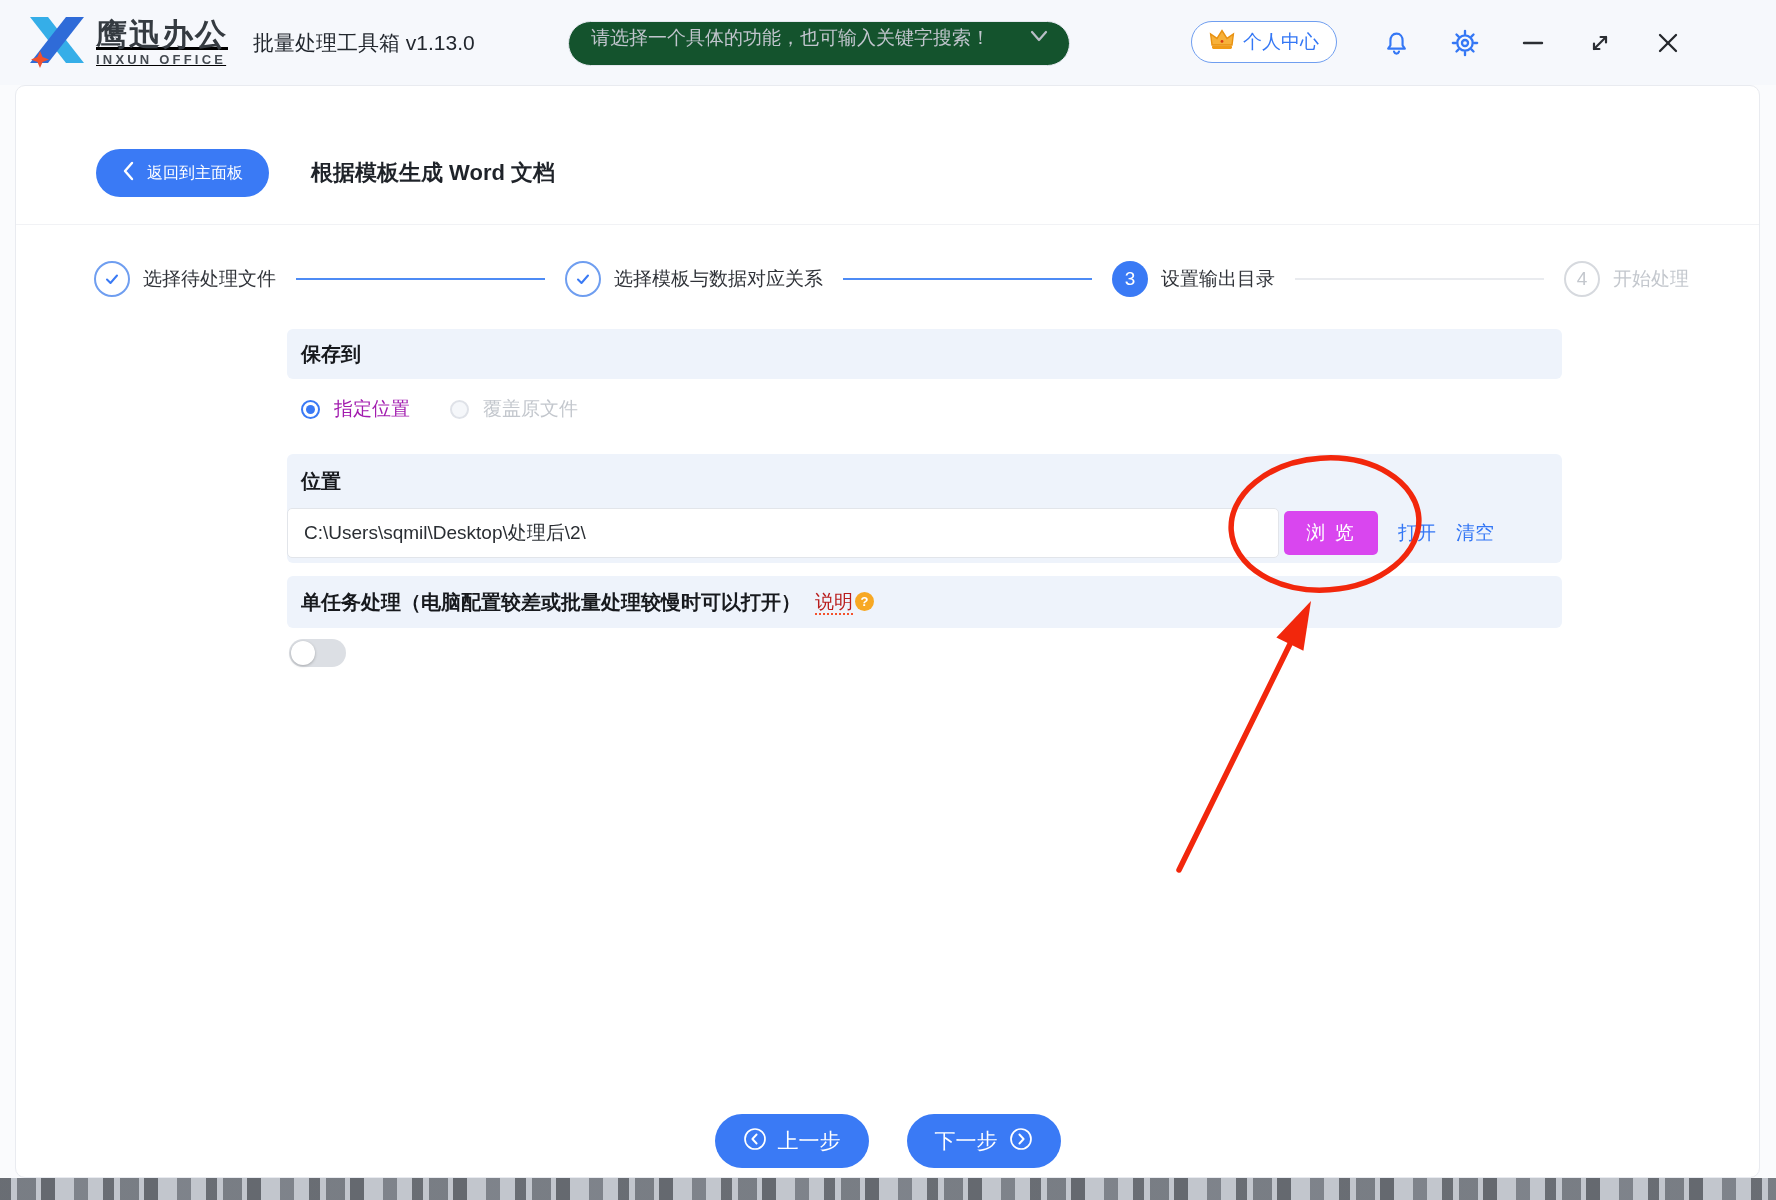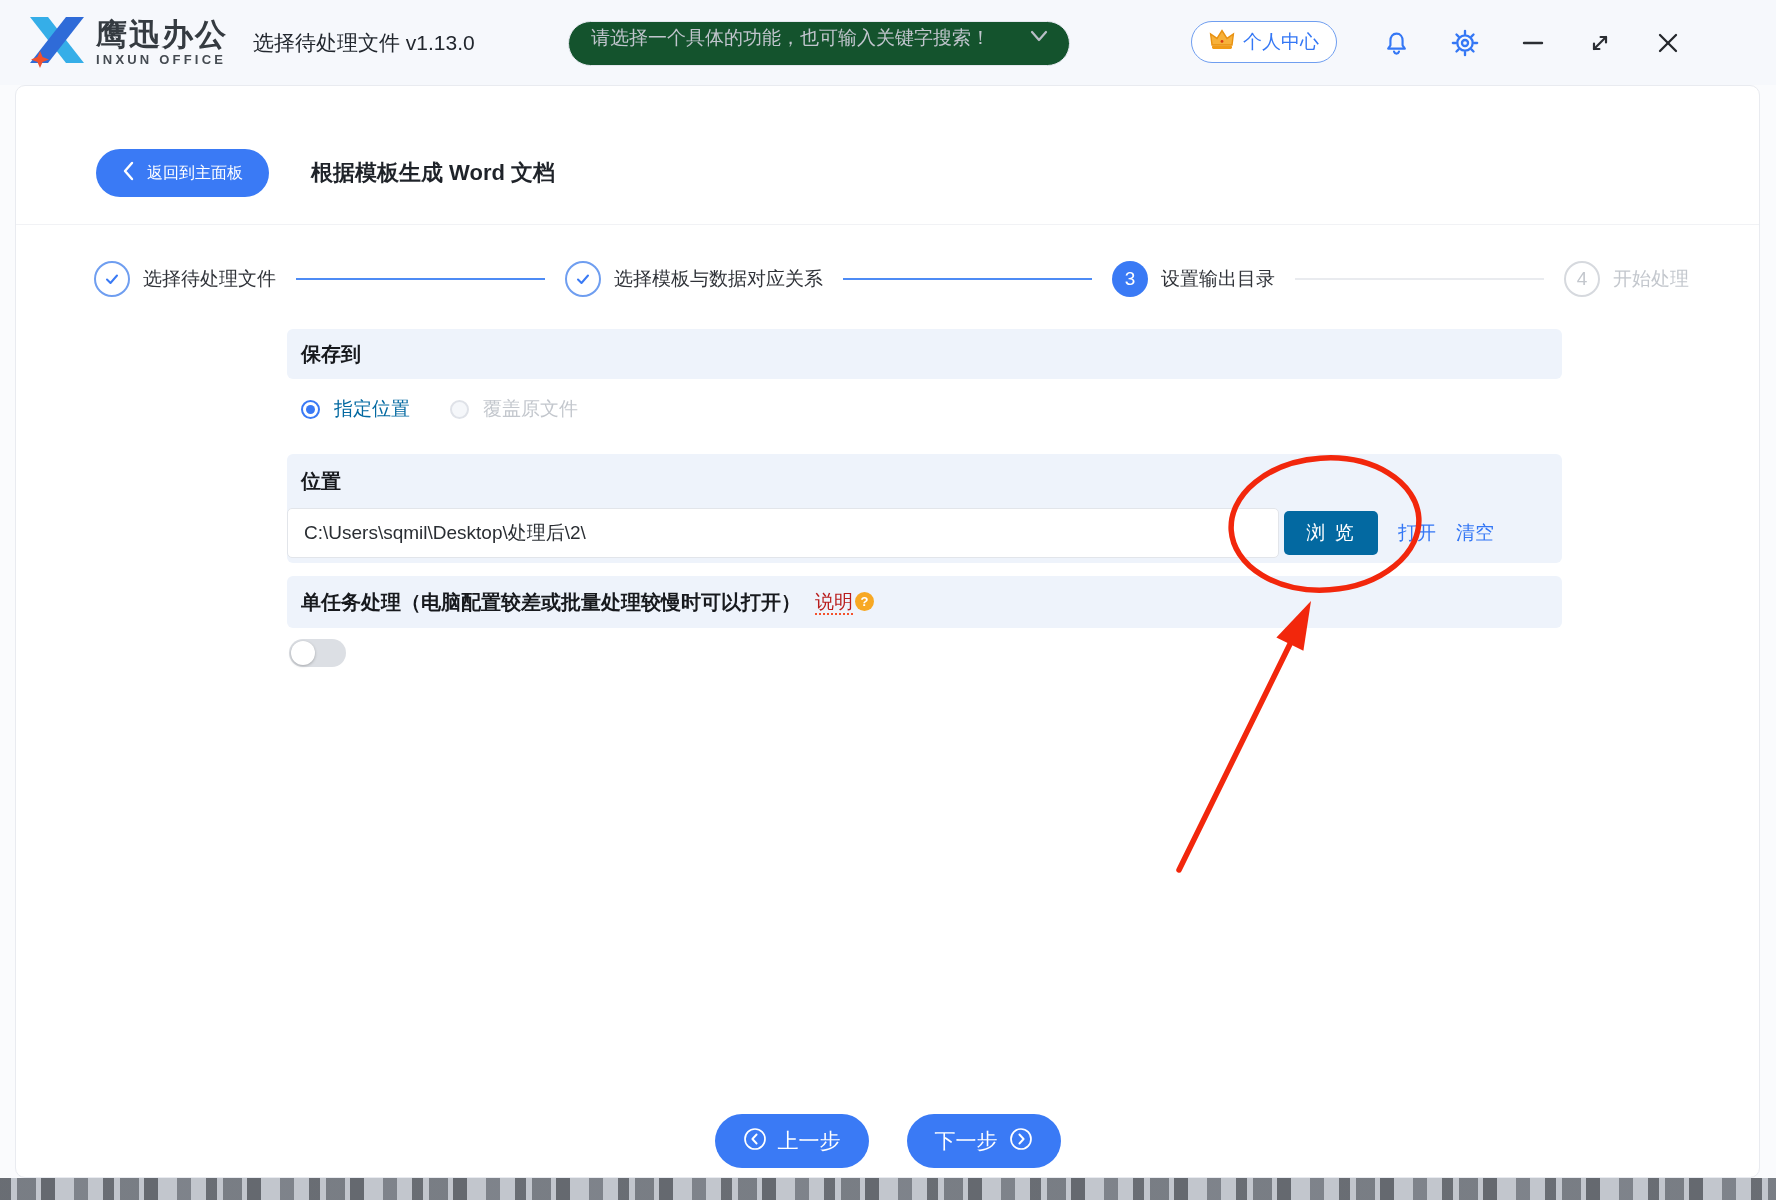--- a/index.html
+++ b/index.html
@@ -2,21 +2,21 @@
 <html><head>
 <meta charset="utf-8">
 <style>
   * { margin:0; padding:0; box-sizing:border-box; }
   html,body { width:1776px; height:1200px; overflow:hidden; background:#fafbfd;
               font-family:"Liberation Sans","DejaVu Sans",sans-serif; }
   .app { position:relative; width:1776px; height:1200px; }
 
   
   .titlebar { position:absolute; left:0; top:0; width:1776px; height:85px; background:#f6f8fc; }
-  .brand { position:absolute; left:28px; top:13px; display:flex; align-items:center; gap:10px; }
+  .brand { position:absolute; left:28px; top:13px; display:flex; align-items:center; gap:10px;text-decoration:underline; }
   .brand-text .cn { font-size:31px; font-weight:bold; color:#353b41; letter-spacing:2px; line-height:34px; }
   .brand-text .en { font-size:13px; font-weight:bold; color:#454b52; letter-spacing:3.2px; line-height:16px; }
   .app-title { position:absolute; left:253px; top:0; height:85px; display:flex; align-items:center;
                font-size:21px; color:#22272e; }
   .search-pill { position:absolute; left:568px; top:21px; width:502px; height:45px; background:#14532d;
                  border:1px solid #e4e7ee; border-radius:23px; display:flex; align-items:center;
                  padding:0 20px 12px 22px; cursor:pointer; }
   .search-pill .ph { flex:1; font-size:19px; color:#c1c5cd; white-space:nowrap; overflow:hidden; }
   .pill-btn { position:absolute; left:1191px; top:21px; width:146px; height:42px; background:#fff;
               border:1.5px solid #6f9ef0; border-radius:21px; display:flex; align-items:center;
@@ -55,30 +55,30 @@
   .section-box { position:absolute; left:0; width:1275px; background:#eef3fb; border-radius:6px; }
   .sec-title { font-size:20px; font-weight:bold; color:#17191d; }
 
   .save-box { top:243px; height:50px; display:flex; align-items:center; padding-left:14px; }
 
   .radio-row { position:absolute; left:14px; top:303px; height:40px; display:flex; align-items:center; gap:14px; }
   .radio-outer { width:19px; height:19px; border-radius:50%; display:flex; align-items:center; justify-content:center; }
   .radio-outer.on { border:2px solid #3a7af5; background:#fff; cursor:pointer; }
   .radio-outer.on .dot { width:9px; height:9px; border-radius:50%; background:#3a7af5; }
   .radio-outer.off { border:2px solid #dfe2e8; background:#f5f7fa; }
-  .radio-label { font-size:19px; color:#0369a1; margin-right:26px; }
+  .radio-label { font-size:19px; color:#a21caf; margin-right:26px; }
   .radio-label.disabled { color:#c3c7cd; margin-right:0; }
 
   .loc-box { top:368px; height:109px; }
   .loc-title { position:absolute; left:14px; top:14px; }
   .loc-row { position:absolute; left:0; top:54px; width:100%; height:50px; display:flex; align-items:center; }
   .path-input { width:992px; height:50px; background:#fff; border:1px solid #e2e5ea; border-radius:5px;
                 padding:0 16px; font-size:19px; color:#2a2e33; outline:none;
                 font-family:"Liberation Sans","DejaVu Sans",sans-serif; }
-  .browse-btn { margin-left:5px; width:94px; height:44px; background:#0369a1; color:#fff; border:none;
+  .browse-btn { margin-left:5px; width:94px; height:44px; background:#d946ef; color:#fff; border:none;
                 border-radius:5px; font-size:19px; cursor:pointer; letter-spacing:2px; }
   .loc-link { margin-left:20px; font-size:19px; color:#3477f5; text-decoration:none; cursor:pointer; white-space:nowrap; }
 
   .task-box { top:490px; height:52px; display:flex; align-items:center; padding-left:14px; gap:14px; }
   .help-link { font-size:19px; color:#b91c1c; border-bottom:2px dotted #f4512c; padding-bottom:1px;
                cursor:pointer; text-decoration:none; }
   .help-badge { display:inline-flex; width:19px; height:19px; border-radius:50%; background:#f7a823;
                 color:#fff; font-size:13px; font-weight:bold; align-items:center; justify-content:center;
                 margin-left:2px; vertical-align:2px; }
 
@@ -115,21 +115,21 @@
           <polygon points="56,4 38,4 2,50 20,50" fill="#2f6bd8"></polygon>
           <polygon points="12,38 14.6,44 21,46.5 14.6,49 12,55 9.4,49 3,46.5 9.4,44" fill="#f0512e"></polygon>
         </svg>
       </span>
       <span class="brand-text">
         <div class="cn">鹰迅办公</div>
         <div class="en">INXUN OFFICE</div>
       </span>
     </div>
 
-    <div class="app-title">选择待处理文件 v1.13.0</div>
+    <div class="app-title">批量处理工具箱 v1.13.0</div>
 
     <div class="search-pill">
       <span class="ph">请选择一个具体的功能，也可输入关键字搜索！</span>
       <span>
         <svg width="20" height="14" viewBox="0 0 20 14">
             <polyline points="3,3 10,11 17,3" fill="none" stroke="#b9bec7" stroke-width="2.2" stroke-linecap="round" stroke-linejoin="round"></polyline>
           </svg>
       </span>
     </div>
 

